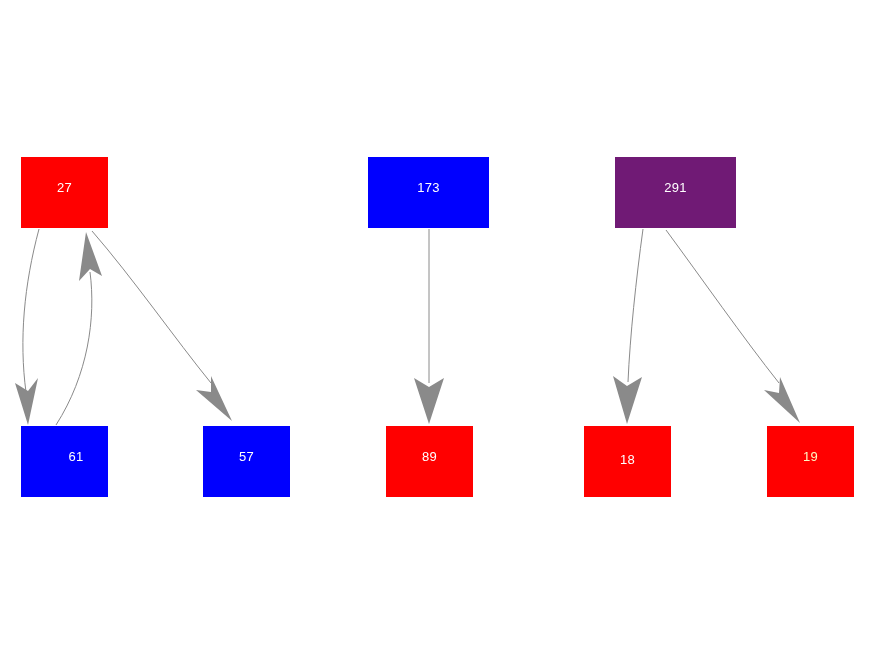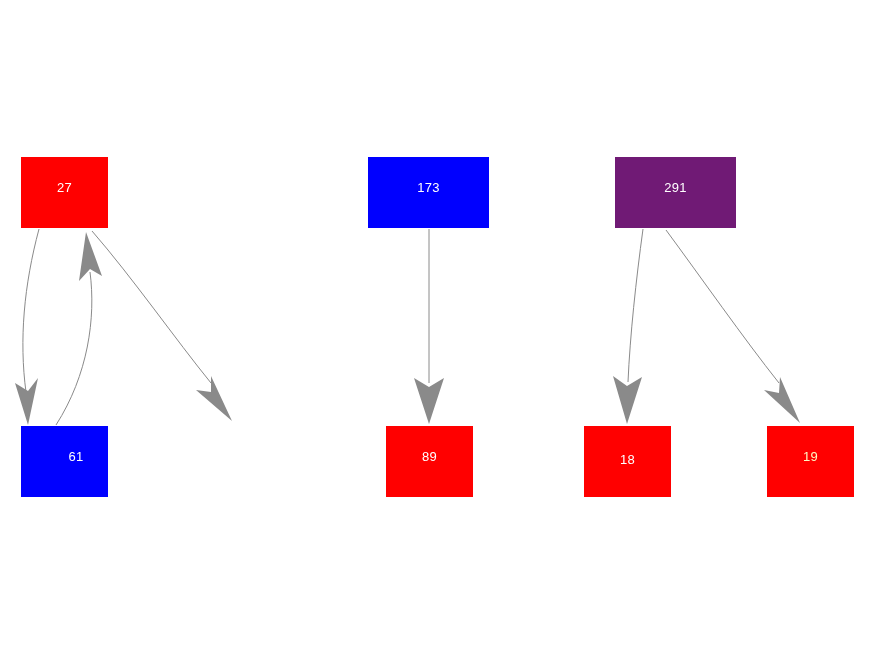--- a/index.html
+++ b/index.html
@@ -91,20 +91,23 @@
     </g>
 
   </svg>
 
   <div class="graph-node" style="left: 21px; top: 157px; width: 87px; height: 71px; background: rgb(255, 0, 0);">
     <span class="node-label" style="color: rgb(255, 255, 255);">27</span>
   </div>
   <div class="graph-node" style="left: 21px; top: 426px; width: 87px; height: 71px; background: rgb(0, 0, 255); padding-left: 23px;">
     <span class="node-label" style="color: rgb(255, 255, 255);">61</span>
   </div>
+  <div class="graph-node" style="left: 203px; top: 426px; width: 87px; height: 71px; background: rgb(0, 0, 255);">
+    <span class="node-label" style="color: rgb(255, 255, 255);">57</span>
+  </div>
   <div class="graph-node" style="left: 368px; top: 157px; width: 121px; height: 71px; background: rgb(0, 0, 255);">
     <span class="node-label" style="color: rgb(255, 255, 255);">173</span>
   </div>
   <div class="graph-node" style="left: 386px; top: 426px; width: 87px; height: 71px; background: rgb(255, 0, 0);">
     <span class="node-label" style="color: rgb(255, 255, 255);">89</span>
   </div>
   <div class="graph-node" style="left: 583px; top: 157px; width: 121px; height: 71px; background: #701a75; margin-left: 32px;">
     <span class="node-label" style="color: rgb(255, 255, 255);">291</span>
   </div>
   <div class="graph-node" style="left: 584px; top: 426px; width: 87px; height: 71px; background: rgb(255, 0, 0);">

